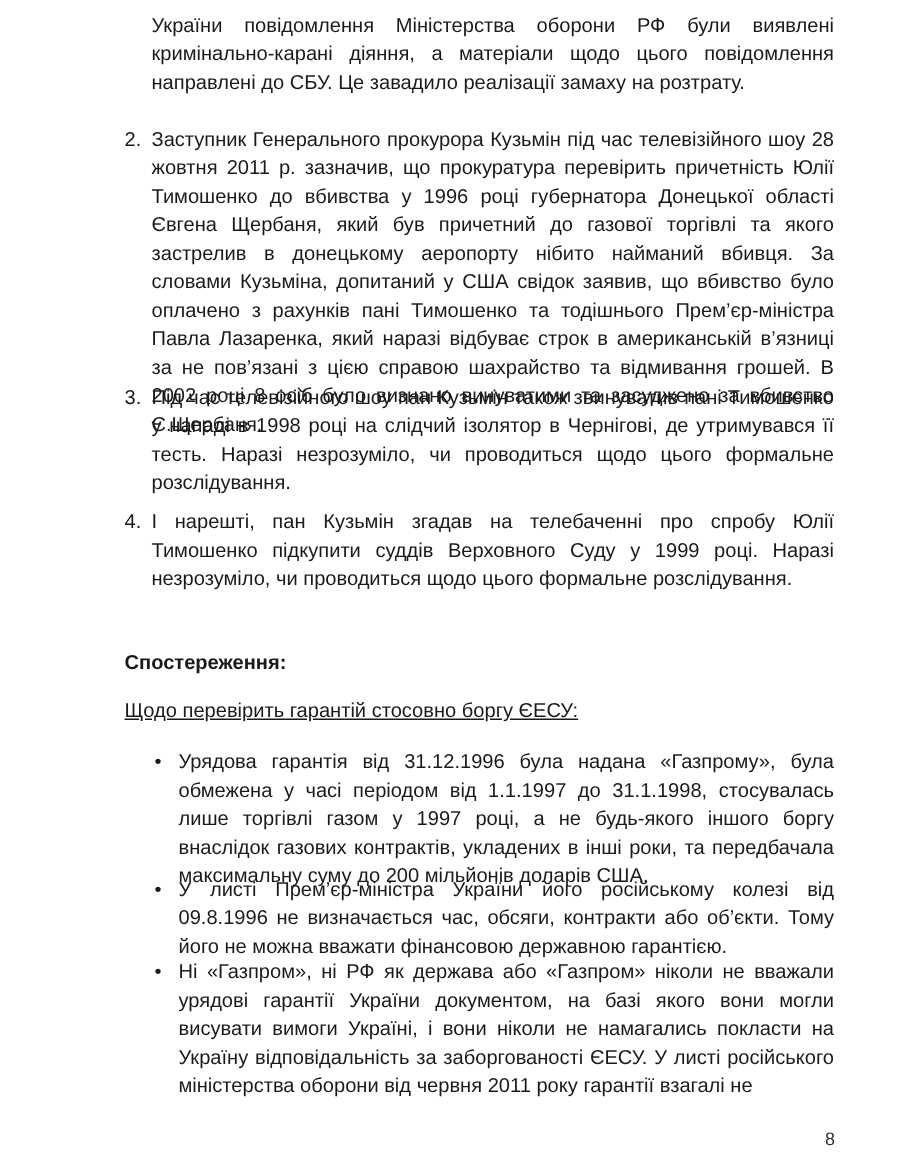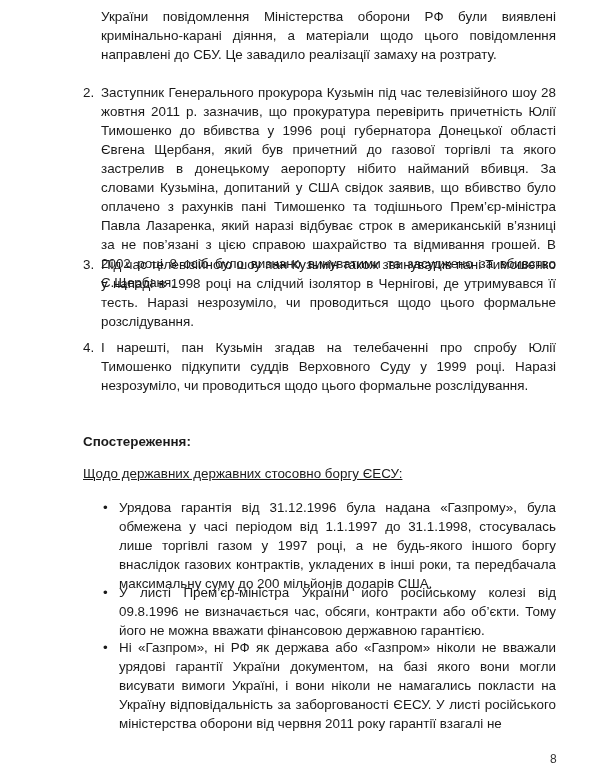--- a/index.html
+++ b/index.html
@@ -38,21 +38,21 @@
     <div class="body">Під час телевізійного шоу пан Кузьмін також звинуватив пані Тимошенко у нападі в 1998 році на слідчий ізолятор в Чернігові, де утримувався її тесть. Наразі незрозуміло, чи проводиться щодо цього формальне розслідування.</div>
   </div>
 
   <div class="item" style="top:338px;">
     <span class="num">4.</span>
     <div class="body">І нарешті, пан Кузьмін згадав на телебаченні про спробу Юлії Тимошенко підкупити суддів Верховного Суду у 1999 році. Наразі незрозуміло, чи проводиться щодо цього формальне розслідування.</div>
   </div>
 
   <div class="heading">Спостереження:</div>
 
-  <div class="subheading">Щодо державних державних стосовно боргу ЄЕСУ:</div>
+  <div class="subheading">Щодо перевірить гарантій стосовно боргу ЄЕСУ:</div>
 
   <div class="bullet" style="top:498px;">
     <span class="dot">•</span>
     <div class="body">Урядова гарантія від 31.12.1996 була надана «Газпрому», була обмежена у часі періодом від 1.1.1997 до 31.1.1998, стосувалась лише торгівлі газом у 1997 році, а не будь-якого іншого боргу внаслідок газових контрактів, укладених в інші роки, та передбачала максимальну суму до 200 мільйонів доларів США.</div>
   </div>
 
   <div class="bullet" style="top:583px;">
     <span class="dot">•</span>
     <div class="body">У листі Прем’єр-міністра України його російському колезі від 09.8.1996 не визначається час, обсяги, контракти або об’єкти. Тому його не можна вважати фінансовою державною гарантією.</div>
   </div>

